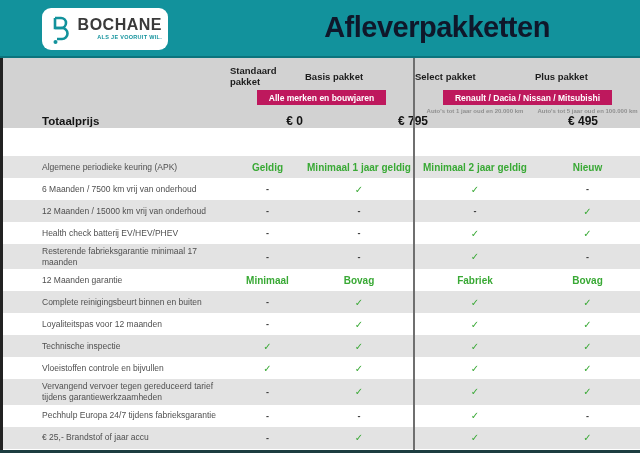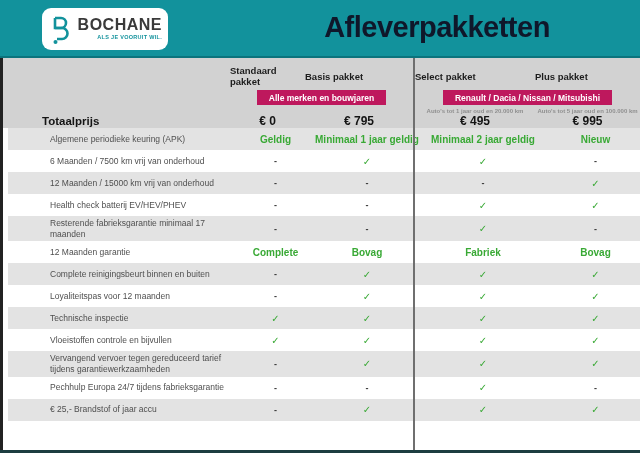--- a/index.html
+++ b/index.html
@@ -34,25 +34,25 @@
   .badge{
     background:#be185d;color:#fff;font-size:8.5px;font-weight:700;text-align:center;
     padding:2.5px 12px;border-radius:0;justify-self:center;white-space:nowrap;
   }
   .badge-left{grid-column:2/4;}
   .badge-right{grid-column:5/7;}
   .band-captions{margin-top:2px;height:9px;}
   .caption{font-size:6px;font-weight:700;color:#8f8f8f;text-align:center;white-space:nowrap;}
   .cap-select{grid-column:5;}
   .cap-plus{grid-column:6;}
-  .band-prices{flex:1;align-content:center;}
+  .band-prices{flex:1;align-content:center;gap:27px;}
   .total-label{font-size:11.5px;font-weight:700;color:#141414;padding-left:42px;}
   .price{font-size:12px;font-weight:700;color:#141414;text-align:center;}
   
-  .rows{margin-top:0;padding-left:8px;}
+  .rows{margin-top:28px;}
   .row{min-height:22px;}
   .row:nth-child(odd){background:#e3e3e3;}
   .row-label{
     font-size:8.5px;color:#4f4f4f;padding-left:42px;line-height:1.25;
     padding-top:2px;padding-bottom:2px;
   }
   .cell{text-align:center;}
   .cell.check{color:#39a935;font-size:10px;font-weight:700;}
   .cell.dash{color:#3c3c3c;font-size:9px;font-weight:700;}
   .cell.valtext{color:#39a935;font-size:10px;font-weight:700;white-space:nowrap;}
@@ -154,21 +154,21 @@
       <div class="grid row">
         <div class="row-label">Resterende fabrieksgarantie minimaal 17 maanden</div>
         <div class="cell dash">-</div>
         <div class="cell dash">-</div>
         <div></div>
         <div class="cell check">✓</div>
         <div class="cell dash">-</div>
       </div>
       <div class="grid row">
         <div class="row-label">12 Maanden  garantie</div>
-        <div class="cell valtext">Complete</div>
+        <div class="cell valtext">Minimaal</div>
         <div class="cell valtext">Bovag</div>
         <div></div>
         <div class="cell valtext">Fabriek</div>
         <div class="cell valtext">Bovag</div>
       </div>
       <div class="grid row">
         <div class="row-label">Complete reinigingsbeurt binnen en buiten</div>
         <div class="cell dash">-</div>
         <div class="cell check">✓</div>
         <div></div>

